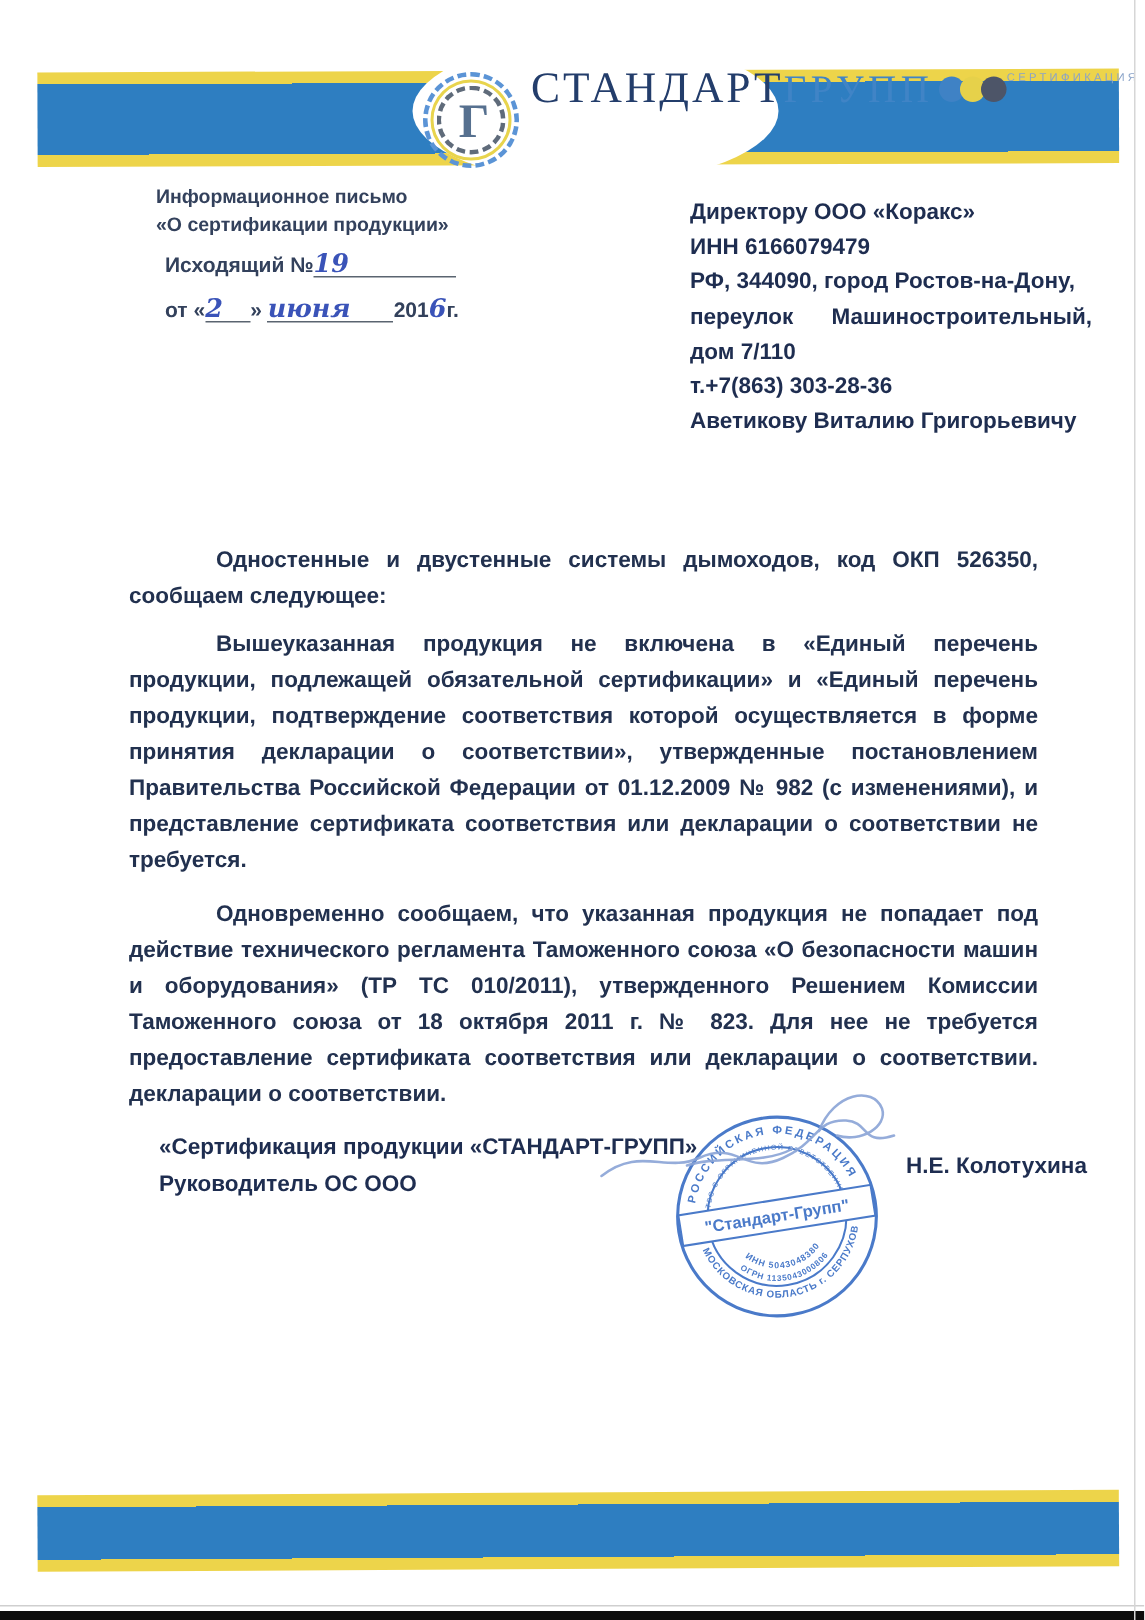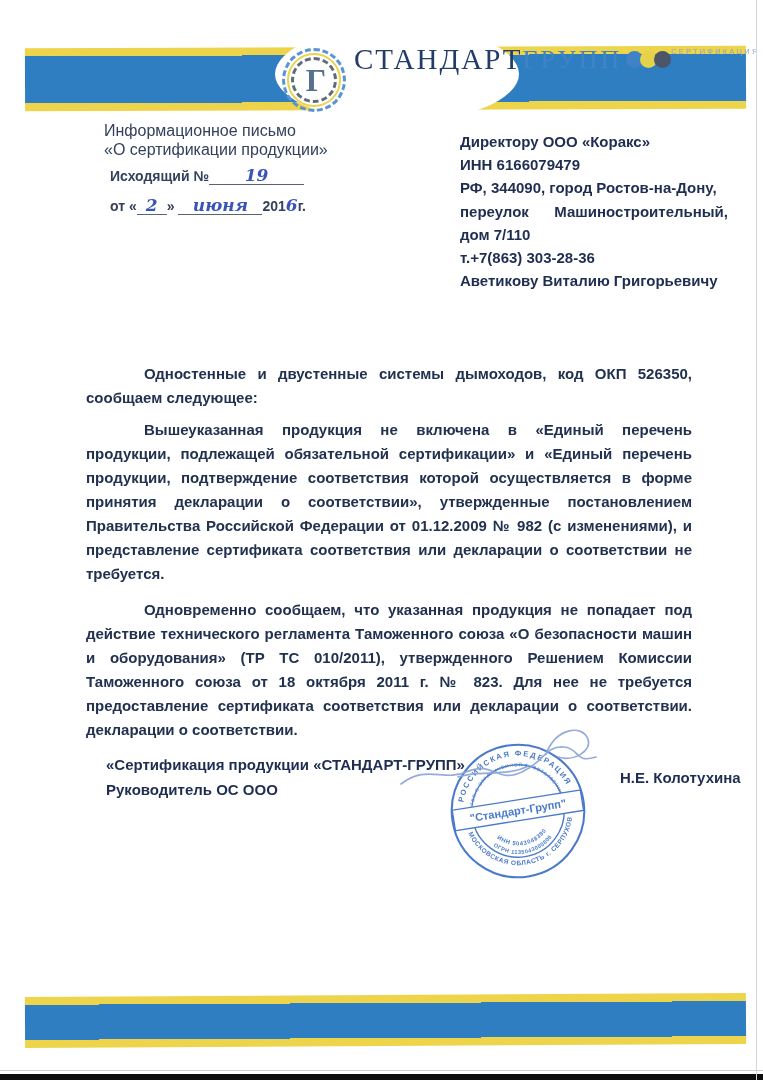--- a/index.html
+++ b/index.html
@@ -35,41 +35,41 @@
   .logo-sub-row{display:flex;align-items:center;}
   .logo-subtitle{font-family:"Liberation Serif",serif;font-size:26px;line-height:27px;letter-spacing:3px;color:#4084c6;}
   .dots{display:flex;margin-left:4px;}
   .dot{width:17px;height:17px;border-radius:50%;}
   .dot+.dot{margin-left:-3px;}
   .dot-blue{background:#3f82c5;}
   .dot-yellow{background:#e6d14a;}
   .dot-dark{background:#4d5568;}
   .logo-tagline{font-size:7.5px;letter-spacing:2.2px;color:#8aa3c8;margin-top:3px;white-space:nowrap;}
   
-  .meta{position:absolute;left:104px;top:121px;font-size:16px;line-height:19px;font-weight:400;color:#33415c;}
+  .meta{position:absolute;left:104px;top:121px;font-size:13px;line-height:19px;font-weight:700;color:#33415c;}
   .meta .row{white-space:nowrap;}
   .outgoing{position:absolute;left:110px;top:168px;font-size:14px;font-weight:600;color:#33415c;white-space:nowrap;}
   .dateline{position:absolute;left:110px;top:198px;font-size:14px;font-weight:600;color:#33415c;white-space:nowrap;}
-  .uline{display:inline-block;border-bottom:1.5px solid #5a6470;text-align:center;}
+  .uline{display:inline-block;border-bottom:1.5px solid #5a6470;}
   .hw{font-family:"DejaVu Serif",serif;font-style:italic;color:var(--ink-blue,#3a53b8);font-size:17px;font-weight:600;line-height:12px;}
   .u-num{width:95px;}
   .u-day{width:30px;}
   .u-month{width:84px;}
   
   .recipient{position:absolute;left:460px;top:130px;width:268px;font-size:15px;line-height:23.2px;font-weight:700;color:#1e2d50;}
   .recipient .justify-last{text-align:justify;text-align-last:justify;}
   
   .letter-body{position:absolute;left:86px;top:362px;width:606px;font-size:15px;line-height:24px;font-weight:600;color:#22314f;text-align:justify;}
   .letter-body p{margin:0;text-indent:58px;}
   .letter-body p.p1{margin-bottom:10px;}
   .letter-body p.p2{margin-bottom:8px;}
   .letter-body p.p3{margin-bottom:12px;}
   
   .sig-title{position:absolute;left:106px;top:752px;font-size:15px;line-height:25px;font-weight:700;color:#1e2d50;}
-  .sig-name{position:absolute;left:620px;top:769px;font-size:15px;font-weight:700;color:#1e2d50;white-space:nowrap;}
+  .sig-name{position:absolute;left:604px;top:769px;font-size:15px;font-weight:700;color:#1e2d50;white-space:nowrap;}
   .stamp{position:absolute;left:447px;top:742px;width:142px;height:138px;transform:rotate(-9deg);opacity:.92;}
   .scribble{position:absolute;left:398px;top:722px;width:220px;height:95px;}
 </style>
 </head>
 <body>
 
 <div class="page">
 
   <div class="band band-top"></div>
   <div class="logo-oval"></div>

